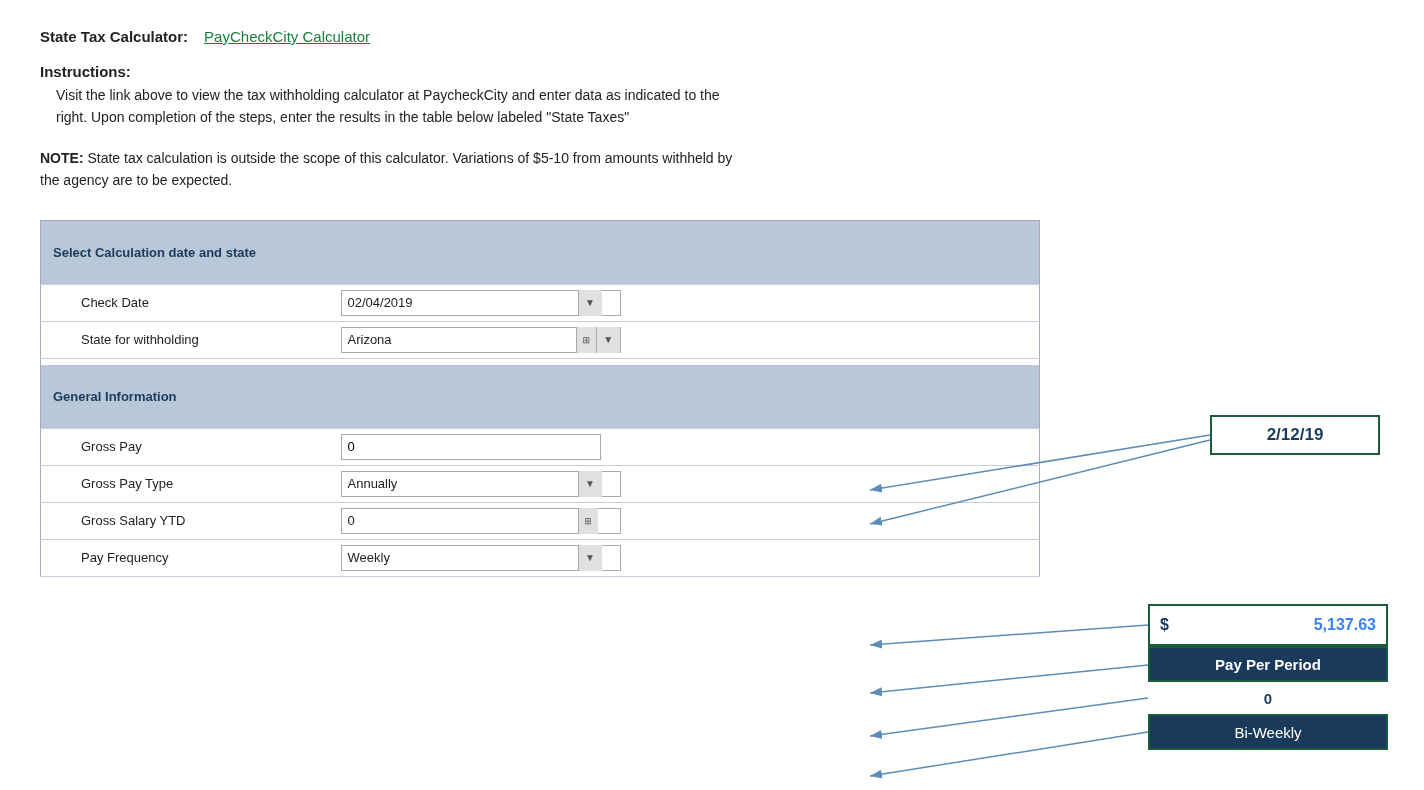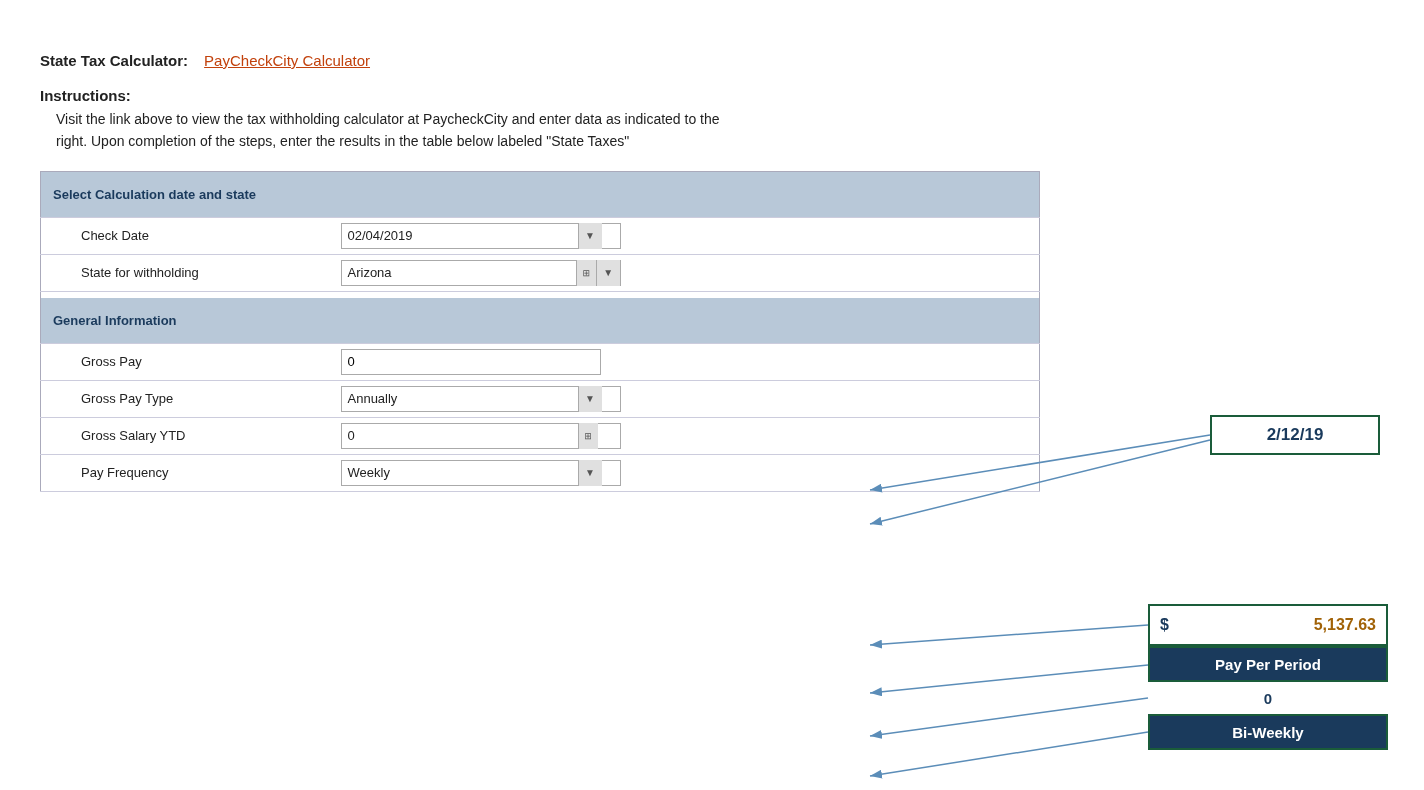--- a/index.html
+++ b/index.html
@@ -15,28 +15,27 @@
     }
     .main-content {
       padding: 28px 40px 20px 40px;
       max-width: 1020px;
     }
     .title-row {
       display: flex;
       align-items: flex-end;
       gap: 16px;
       margin-bottom: 18px;
-      margin-top: 24px;
     }
     .title-label {
       font-weight: bold;
       font-size: 15px;
     }
     .title-link {
-      color: #c2410c;
+      color: #15803d;
       text-decoration: underline;
       cursor: pointer;
       font-size: 15px;
     }
     .instructions-block {
       margin-bottom: 18px;
     }
     .instructions-heading {
       font-weight: bold;
       font-size: 15px;
@@ -145,21 +144,21 @@
       align-items: center;
       justify-content: space-between;
       padding: 4px 10px;
     }
     .pay-dollar {
       color: #1a3a5c;
       font-weight: bold;
       font-size: 16px;
     }
     .pay-amount {
-      color: #a16207;
+      color: #3b82f6;
       font-weight: bold;
       font-size: 16px;
     }
     .annotation-box.per-period-box {
       top: 646px;
       left: 1148px;
       width: 240px;
       height: 36px;
       background: #1a3a5c;
       color: #fff;
@@ -182,21 +181,21 @@
       justify-content: center;
     }
     .annotation-box.biweekly-box {
       top: 714px;
       left: 1148px;
       width: 240px;
       height: 36px;
       background: #1a3a5c;
       color: #fff;
       font-size: 15px;
-      font-weight: bold;
+      font-weight: normal;
     }
     
     .arrows-svg {
       position: absolute;
       top: 0;
       left: 0;
       width: 1424px;
       height: 790px;
       pointer-events: none;
     }
@@ -215,21 +214,21 @@
       border: 1px solid #aab;
     }
     table.form-table td, table.form-table th {
       border-bottom: 1px solid #ccd;
     }
     .section-row td {
       padding: 0;
     }
     .section-bar {
       background: #b8c8d8;
-      padding: 15px 12px;
+      padding: 24px 12px;
       font-weight: bold;
       font-size: 13px;
       color: #1a3a5c;
       width: 100%;
       display: block;
     }
   </style>
 </head>
 <body>
 
@@ -238,20 +237,23 @@
   <div class="title-row">
     <span class="title-label">State Tax Calculator:</span>
     <a class="title-link">PayCheckCity Calculator</a>
   </div>
 
   <div class="instructions-block">
     <div class="instructions-heading">Instructions:</div>
     <div class="instructions-text">Visit the link above to view the tax withholding calculator at PaycheckCity and enter data as indicated to the right. Upon completion of the steps, enter the results in the table below labeled "State Taxes"</div>
   </div>
 
+  <div class="note-block">
+    <span class="note-bold">NOTE:</span><span> State tax calculation is outside the scope of this calculator. Variations of $5-10 from amounts withheld by the agency are to be expected.</span>
+  </div>
 
   <table class="form-table">
 
     <tbody>
         <tr class="section-row">
       <td colspan="2" style="padding:0;">
         <span class="section-bar">Select Calculation date and state</span>
       </td>
     </tr>
 

